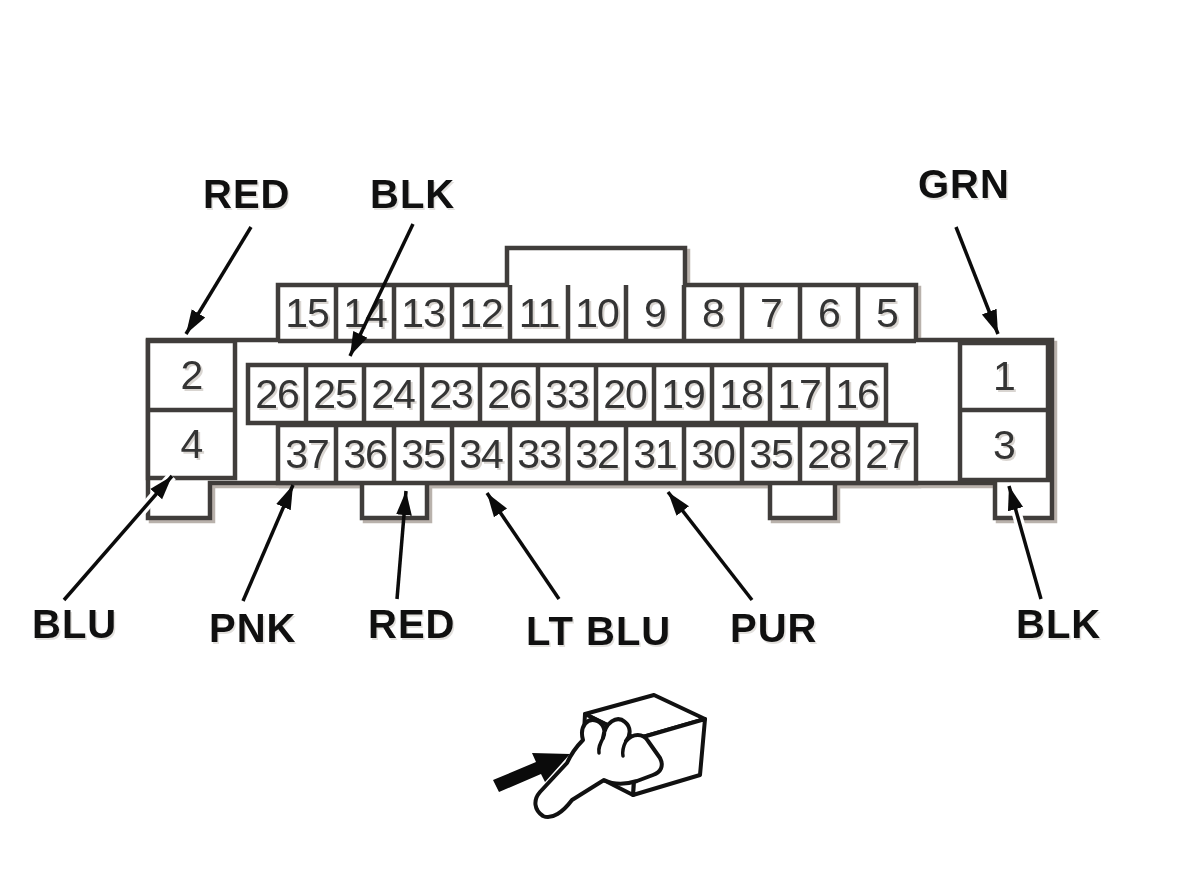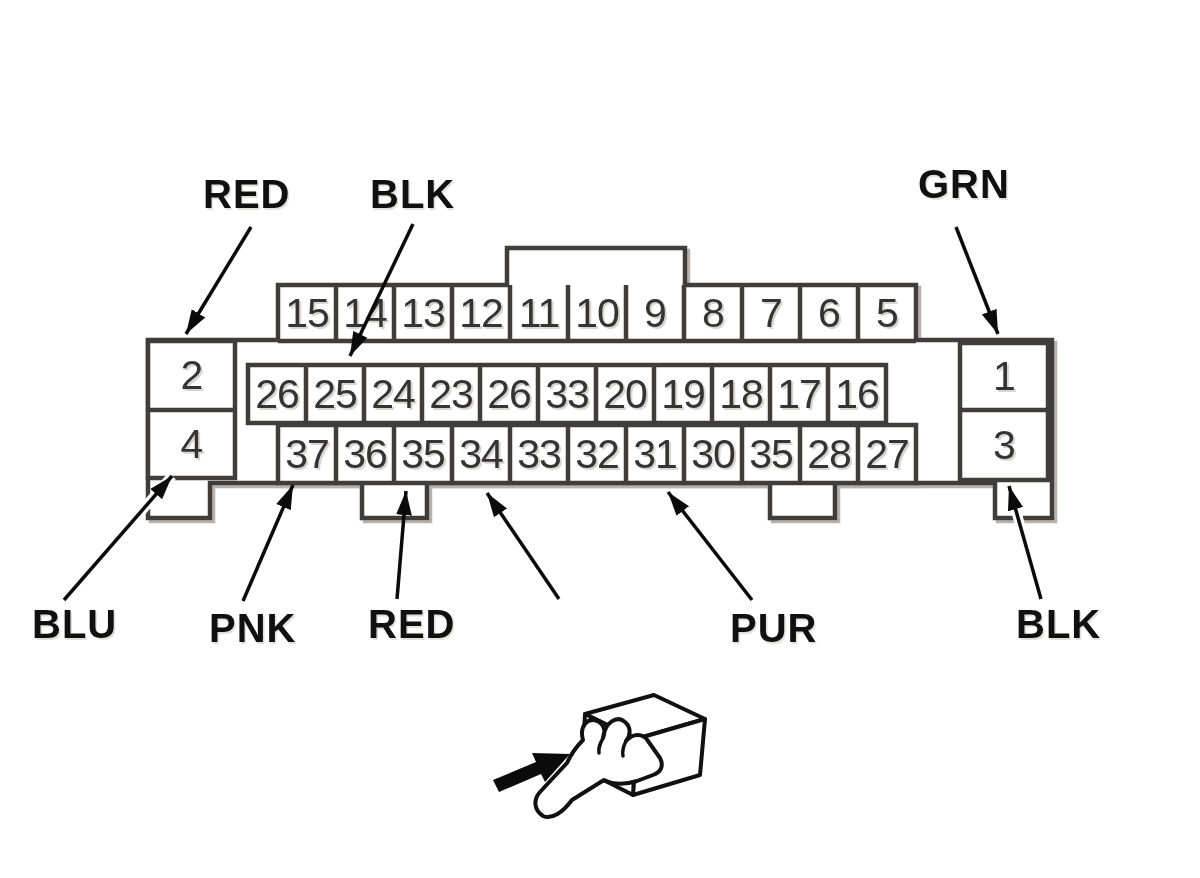--- a/index.html
+++ b/index.html
@@ -96,20 +96,21 @@
     <span class="num" style="left:960px;top:410px;width:88px;height:70px">3</span>
   </div>
 
   <div class="layer">
     <div class="wire-label" style="left:203px;top:174px">RED</div>
     <div class="wire-label" style="left:370px;top:174px">BLK</div>
     <div class="wire-label" style="left:918px;top:164px">GRN</div>
     <div class="wire-label" style="left:32px;top:604px">BLU</div>
     <div class="wire-label" style="left:209px;top:608px">PNK</div>
     <div class="wire-label" style="left:368px;top:604px">RED</div>
+    <div class="wire-label" style="left:526px;top:611px">LT BLU</div>
     <div class="wire-label" style="left:730px;top:608px">PUR</div>
     <div class="wire-label" style="left:1016px;top:604px">BLK</div>
   </div>
 
   <svg class="layer" viewBox="0 0 1200 878">
     <defs>
       <marker id="ah" viewBox="0 0 12 10" refX="11" refY="5" markerWidth="7.5" markerHeight="6.5" orient="auto" markerUnits="strokeWidth">
         <path d="M0,1.4 L11,5 L0,8.6 Z" fill="#0b0b0b"></path>
       </marker>
     </defs>

